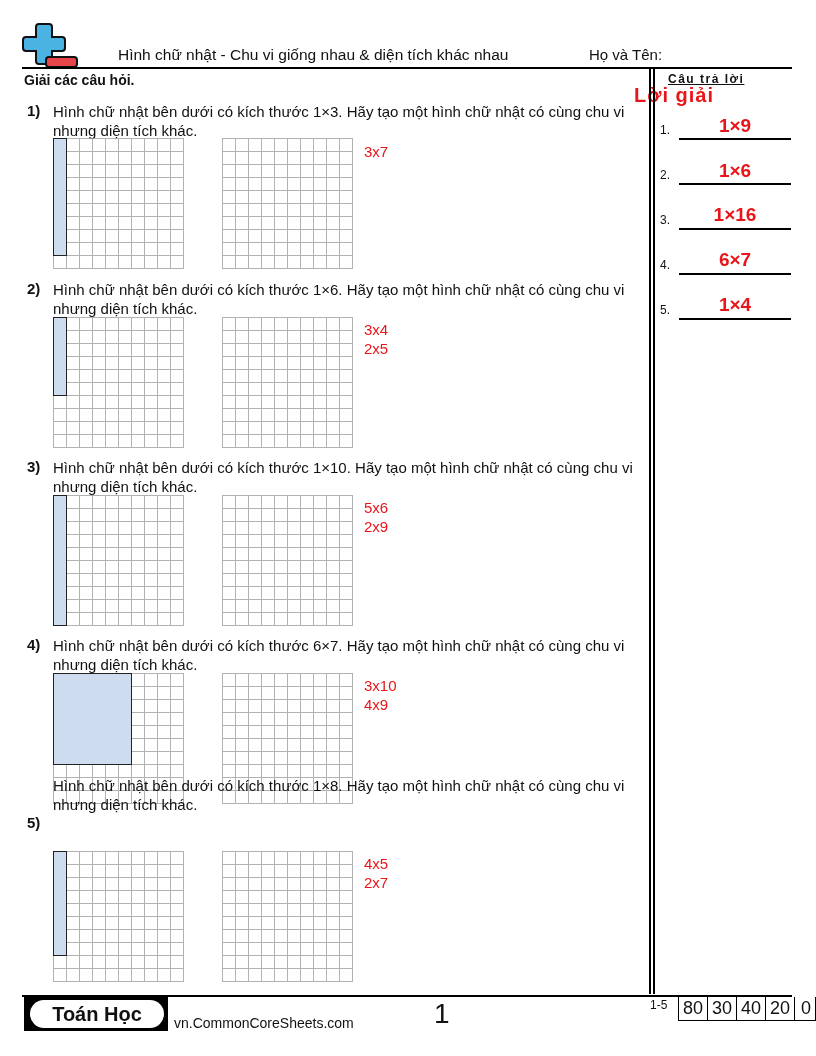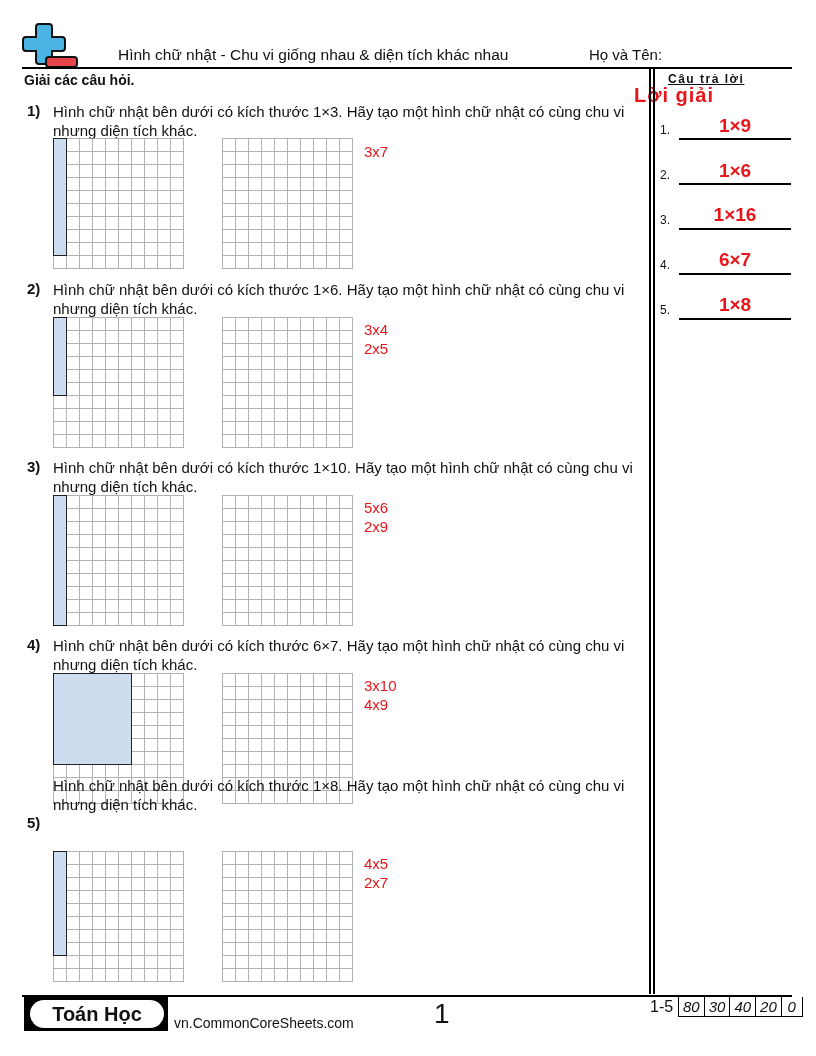--- a/index.html
+++ b/index.html
@@ -27,23 +27,23 @@
     border-right:1px dotted #999; border-bottom:1px dotted #999; box-sizing:content-box;
     opacity:0.75;
   }
   .rect { background:#cddcee; border:1.5px solid #222; box-sizing:border-box; }
   .hint { left:364px; font-size:15px; color:#e8161b; line-height:19px; }
   .hr-bottom { left:22px; top:995px; width:770px; height:2px; background:#000; }
   .brand-box { left:24px; top:997px; width:144px; height:34px; background:#000; }
   .brand-pill { left:30px; top:1000px; width:134px; height:28px; background:#fff; border-radius:14px; text-align:center; font-size:20px; font-weight:bold; line-height:28px; }
   .site { left:174px; top:1015px; font-size:14px; }
   .page-num { left:434px; top:998px; font-size:28px; }
-  .score-label { left:650px; top:998px; font-size:16px; }
+  .score-label { left:650px; top:998px; font-size:12px; }
   .score-table { left:678px; top:997px; display:flex; border:1px solid #000; border-top:none; }
-  .score-cell { font-size:15px; padding:1px 4px; border-left:1px solid #000; min-width:12px; text-align:center;font-style:italic; }
+  .score-cell { font-size:18px; padding:1px 4px; border-left:1px solid #000; min-width:12px; text-align:right; }
   .score-cell:first-child { border-left:none; }
 </style>
 </head>
 <body>
 
 <svg class="abs logo" viewBox="0 0 58 48">
   <path d="M17 2 h10 a3 3 0 0 1 3 3 v10 h10 a3 3 0 0 1 3 3 v8 a3 3 0 0 1 -3 3 h-10 v10 a3 3 0 0 1 -3 3 h-10 a3 3 0 0 1 -3 -3 v-10 h-10 a3 3 0 0 1 -3 -3 v-8 a3 3 0 0 1 3 -3 h10 v-10 a3 3 0 0 1 3 -3z" fill="#4ab3e2" stroke="#111" stroke-width="2"></path>
   <rect x="24" y="35" width="31" height="10" rx="3" fill="#e8454a" stroke="#111" stroke-width="2"></rect>
 </svg>
 <div class="abs title">Hình chữ nhật - Chu vi giống nhau &amp; diện tích khác nhau</div>
@@ -67,21 +67,21 @@
 
 <div class="abs ans-num" style="top:213px">3.</div>
 <div class="abs ans-val" style="top:204px">1×16</div>
 <div class="abs ans-line" style="top:228px"></div>
 
 <div class="abs ans-num" style="top:258px">4.</div>
 <div class="abs ans-val" style="top:249px">6×7</div>
 <div class="abs ans-line" style="top:273px"></div>
 
 <div class="abs ans-num" style="top:303px">5.</div>
-<div class="abs ans-val" style="top:294px">1×8</div>
+<div class="abs ans-val" style="top:294px">1×4</div>
 <div class="abs ans-line" style="top:318px"></div>
 
 <div class="abs q-num" style="top:102px">1)</div>
 <div class="abs q-text" style="top:102px">Hình chữ nhật bên dưới có kích thước 1×3. Hãy tạo một hình chữ nhật có cùng chu vi nhưng diện tích khác.</div>
 <div class="abs grid" style="left:53px; top:138px"></div>
 <div class="abs rect" style="left:53px; top:138px; width:14px; height:118px"></div>
 <div class="abs grid" style="left:222px; top:138px"></div>
 <div class="abs hint" style="top:142px">3x7</div>
 
 <div class="abs q-num" style="top:280px">2)</div>

